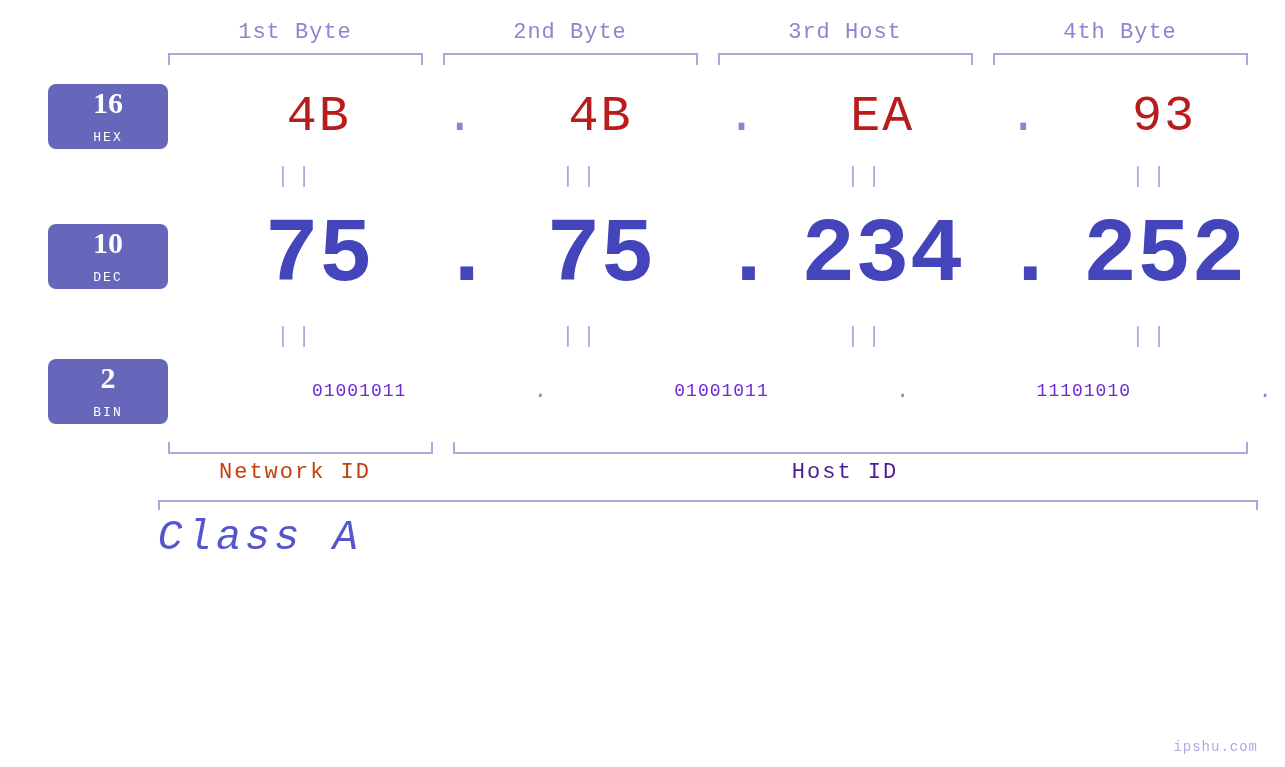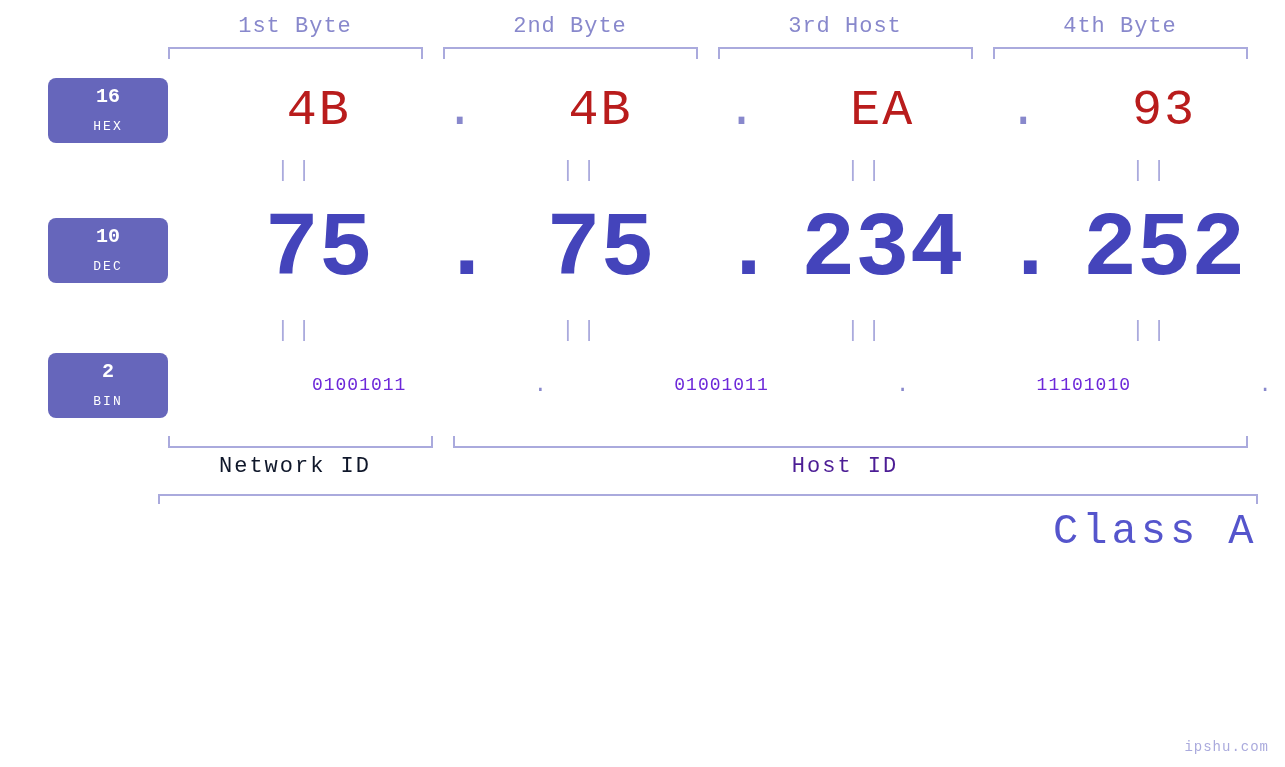--- a/index.html
+++ b/index.html
@@ -12,21 +12,21 @@
       overflow: hidden;
       position: relative;
     }
 
     .container {
       width: 100%;
       height: 100%;
       display: flex;
       flex-direction: column;
       align-items: center;
-      padding-top: 14px;
+      padding-top: 20px;
     }
 
     
     .byte-headers {
       display: flex;
       width: 1100px;
       margin-left: 130px;
       margin-bottom: 0px;
     }
 
@@ -91,23 +91,24 @@
       display: flex;
       flex-direction: column;
       align-items: center;
       justify-content: center;
       margin-left: 48px;
       color: white;
       flex-shrink: 0;
     }
 
     .label-box .base-num {
-      font-size: 20px;
+      font-size: 30px;
       font-weight: bold;
       line-height: 1;
+      font-family: Liberation Serif, serif;
     }
 
     .label-box .base-label {
       font-size: 13px;
       letter-spacing: 2px;
       margin-top: 12px;
     }
 
     .values-row {
       display: flex;
@@ -258,41 +259,42 @@
     .labels-row {
       display: flex;
       width: 1100px;
       margin-left: 130px;
       margin-top: 6px;
     }
 
     .network-id-label {
       flex: 1;
       text-align: center;
-      color: #0f172a;
+      color: #c2410c;
       font-size: 22px;
       letter-spacing: 2px;
     }
 
     .host-id-label {
       flex: 3;
       text-align: center;
       color: #4c1d95;
       font-size: 22px;
       letter-spacing: 2px;
     }
 
     
     .class-row {
       display: flex;
       flex-direction: column;
-      align-items: flex-end;
+      align-items: flex-start;
       width: 1100px;
       margin-left: 130px;
       margin-top: 15px;
+      font-style: italic;
     }
 
     .class-bracket-line {
       width: 100%;
       height: 2px;
       background: #aaaadd;
       position: relative;
     }
     .class-bracket-line::before {
       content: '';
@@ -314,21 +316,21 @@
     .class-label {
       color: #5555cc;
       font-size: 42px;
       letter-spacing: 4px;
       margin-top: 12px;
     }
 
     .watermark {
       position: absolute;
       bottom: 12px;
-      right: 16px;
+      right: 27px;
       color: #aaaadd;
       font-size: 14px;
       letter-spacing: 1px;
       font-family: 'Courier New', Courier, monospace;
     }
   </style>
 </head>
 <body>
 
 <div class="container">

